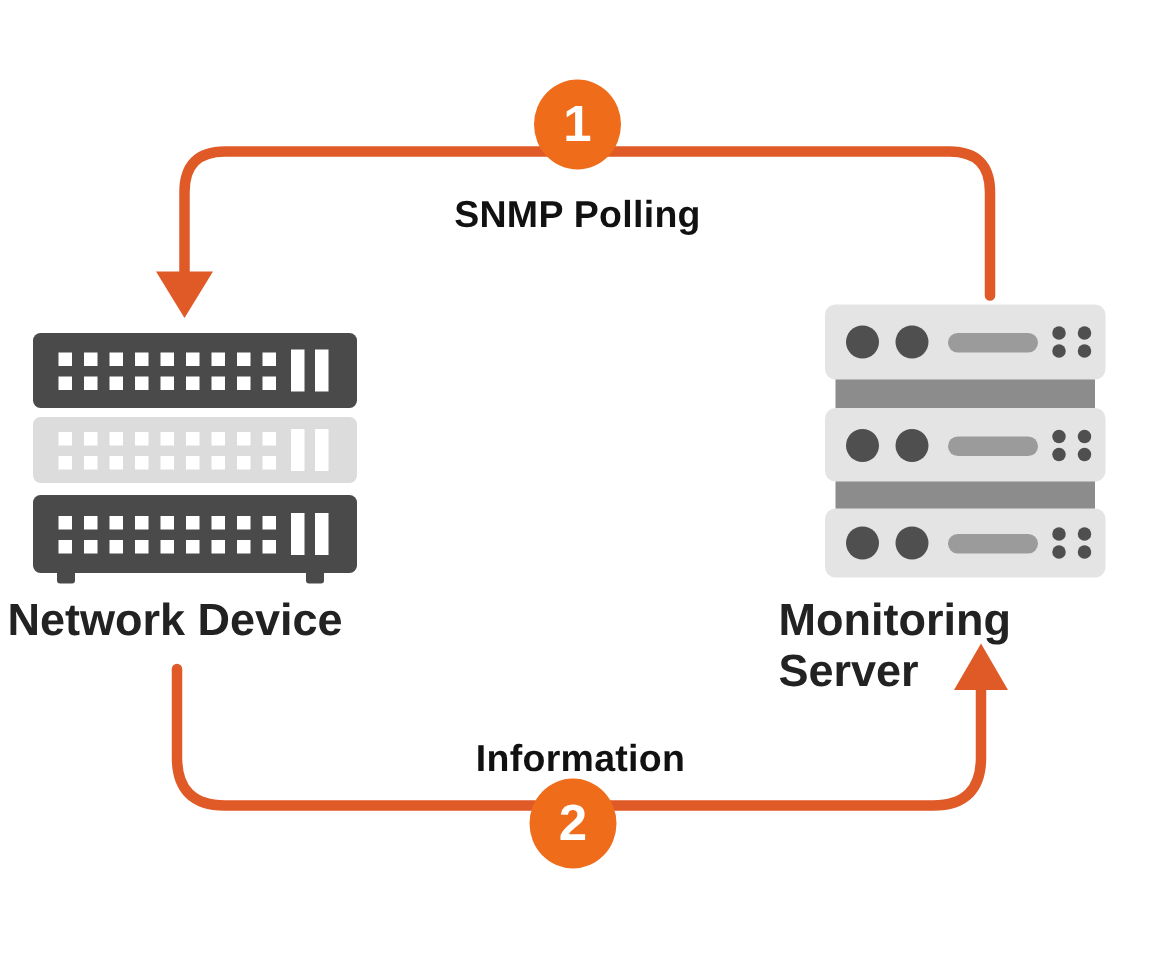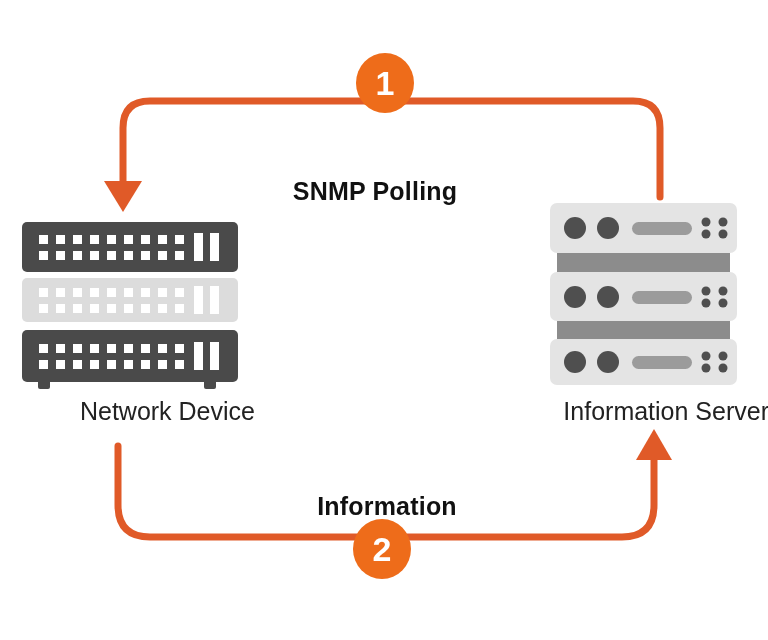--- a/index.html
+++ b/index.html
@@ -26,25 +26,25 @@
   .sv-pill{fill:var(--server-pill);}
 
   .badge{position:absolute;width:58px;height:60px;border-radius:50%;
     background:var(--badge);color:var(--step-text);display:flex;
     align-items:center;justify-content:center;font-size:34px;font-weight:700;z-index:3;}
   .badge-1{left:356px;top:53px;}
   .badge-2{left:353px;top:519px;}
 
   .flow-label{position:absolute;font-size:25px;font-weight:700;color:var(--heading-text);
     text-align:center;z-index:2;letter-spacing:0.2px;}
-  .flow-label-snmp{left:225px;top:129px;width:300px;margin-top:48px;}
+  .flow-label-snmp{left:235px;top:129px;width:300px;}
   .flow-label-info{left:237px;top:478px;width:300px;margin-top:14px;}
 
-  .node-label{position:absolute;font-size:25px;font-weight:400;color:var(--label-text);
-    text-align:right;z-index:2;}
+  .node-label{position:absolute;font-size:30px;font-weight:700;color:var(--label-text);
+    text-align:left;z-index:2;}
   .node-label-device{left:5px;top:397px;width:250px;}
   .node-label-server{left:519px;top:397px;width:250px;}
 </style>
 </head>
 <body>
 
 <div class="canvas">
 
   <svg width="768" height="640" viewBox="0 0 768 640" aria-hidden="true">
     <defs>
@@ -120,15 +120,15 @@
     <span>1</span>
   </div>
   <div class="badge badge-2">
     <span>2</span>
   </div>
 
   <div class="flow-label flow-label-snmp">SNMP Polling</div>
   <div class="flow-label flow-label-info">Information</div>
 
   <div class="node-label node-label-device">Network Device</div>
-  <div class="node-label node-label-server">Information Server</div>
+  <div class="node-label node-label-server">Monitoring Server</div>
 
 </div>
 
 </body></html>

